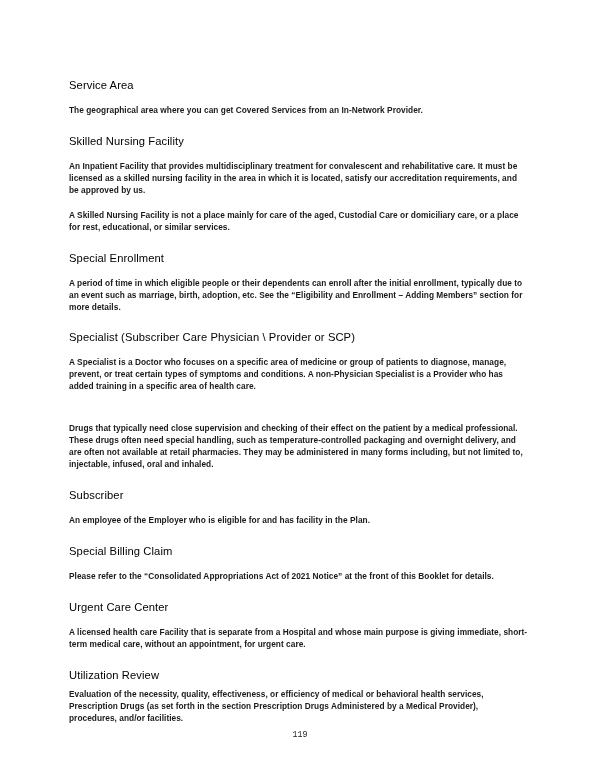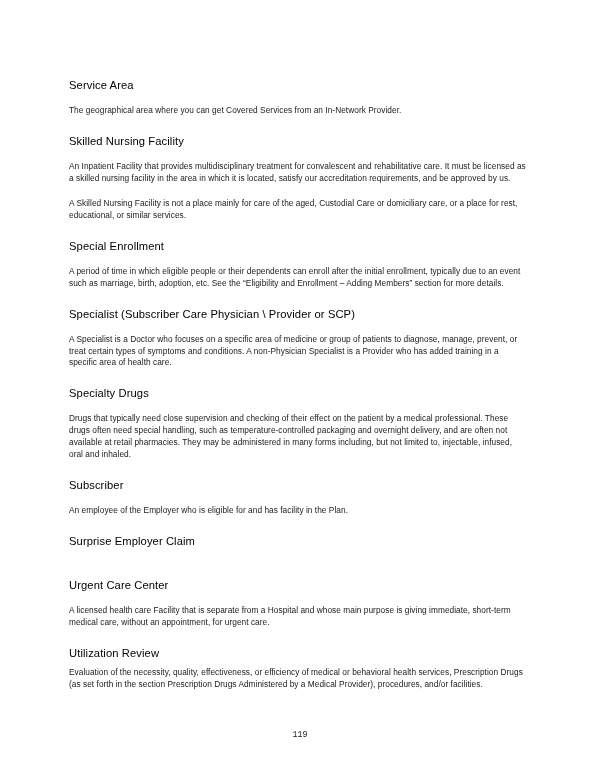--- a/index.html
+++ b/index.html
@@ -27,21 +27,21 @@
     font-size: 11.2px;
     font-weight: normal;
     line-height: 1.25;
     margin: 0;
     padding: 0;
     letter-spacing: 0.1px;
     color: #000000;
   }
   p.body-text {
     font-size: 8.3px;
-    font-weight: normal;
+    font-weight: bold;
     line-height: 1.44;
     margin: 0;
     padding: 0;
     text-align: left;
     color: #1a1a1a;
     letter-spacing: 0.005em;
   }
   .gap-head-body { height: 13px; }
   .gap-body-head { height: 17px; }
   .gap-body-body { height: 13px; }
@@ -79,32 +79,32 @@
     <h2 class="section-heading">Special Enrollment</h2>
     <div class="gap-head-body"></div>
     <p class="body-text">A period of time in which eligible people or their dependents can enroll after the initial enrollment, typically due to an event such as marriage, birth, adoption, etc.   See the “Eligibility and Enrollment – Adding Members” section for more details.</p>
     <div class="gap-body-head"></div>
 
     <h2 class="section-heading">Specialist (Subscriber Care Physician \ Provider or SCP)</h2>
     <div class="gap-head-body"></div>
     <p class="body-text">A Specialist is a Doctor who focuses on a specific area of medicine or group of patients to diagnose, manage, prevent, or treat certain types of symptoms and conditions.  A non-Physician Specialist is a Provider who has added training in a specific area of health care.</p>
     <div class="gap-body-head"></div>
 
-    <h2 class="section-heading">Specialty Drugs</h2>
     <div class="gap-head-body"></div>
     <p class="body-text">Drugs that typically need close supervision and checking of their effect on the patient by a medical professional.  These drugs often need special handling, such as temperature-controlled packaging and overnight delivery, and are often not available at retail pharmacies.  They may be administered in many forms including, but not limited to, injectable, infused, oral and inhaled.</p>
     <div class="gap-body-head"></div>
 
     <h2 class="section-heading">Subscriber</h2>
     <div class="gap-head-body"></div>
     <p class="body-text">An employee of the Employer who is eligible for and has facility in the Plan.</p>
     <div class="gap-body-head"></div>
 
-    <h2 class="section-heading">Surprise Employer Claim</h2>
+    <h2 class="section-heading">Special Billing Claim</h2>
     <div class="gap-head-body"></div>
+    <p class="body-text">Please refer to the “Consolidated Appropriations Act of 2021 Notice” at the front of this Booklet for details.</p>
     <div class="gap-body-head"></div>
 
     <h2 class="section-heading">Urgent Care Center</h2>
     <div class="gap-head-body"></div>
     <p class="body-text">A licensed health care Facility that is separate from a Hospital and whose main purpose is giving immediate, short-term medical care, without an appointment, for urgent care.</p>
     <div class="gap-body-head"></div>
 
     <h2 class="section-heading">Utilization Review</h2>
     <div class="gap-head-body-tight"></div>
     <p class="body-text">Evaluation of the necessity, quality, effectiveness, or efficiency of medical or behavioral health services, Prescription Drugs (as set forth in the section Prescription Drugs Administered by a Medical Provider), procedures, and/or facilities.</p>

